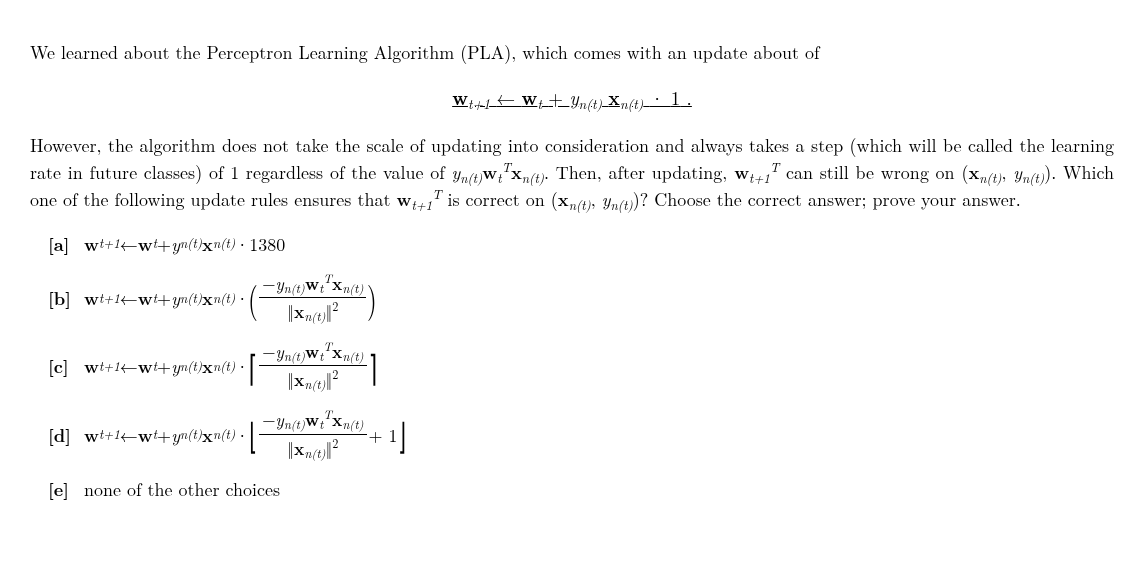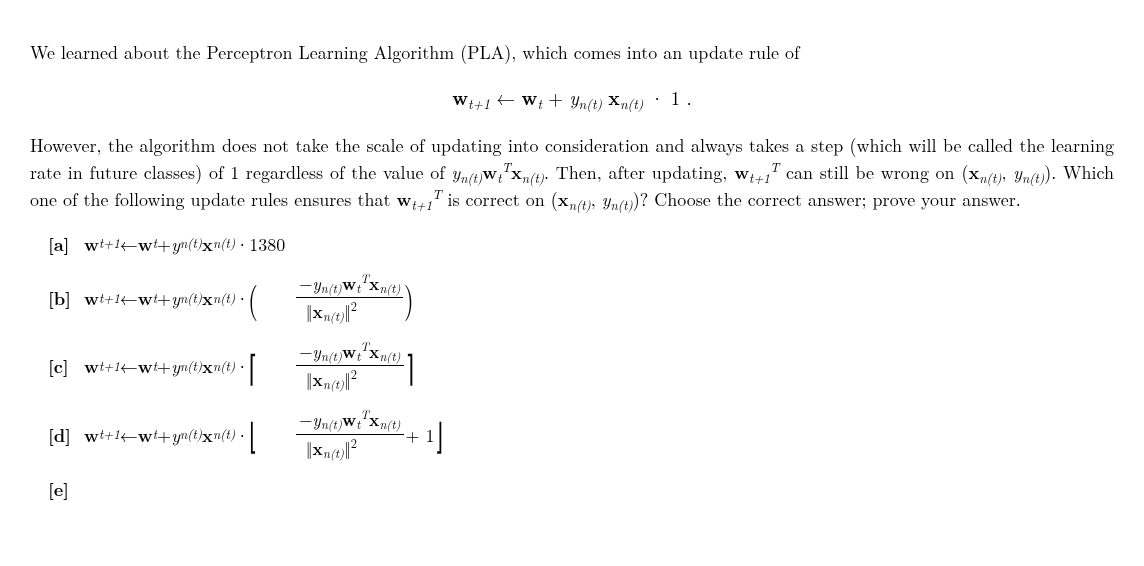--- a/index.html
+++ b/index.html
@@ -13,20 +13,21 @@
     width: 1144px;
     box-sizing: border-box;
   }
   .justify {
     text-align: justify;
   }
   .display-eq {
     text-align: center;
     margin: 0 0 18px 0;
     font-size: 19px;
+    text-decoration: underline;
   }
   .choices {
     margin-top: 18px;
     padding-left: 18px;
   }
   .choice {
     margin: 14px 0;
     display: flex;
     align-items: center;
   }
@@ -43,21 +44,20 @@
     display: inline-block;
     vertical-align: middle;
     text-align: center;
     font-size: 0.9em;
     margin: 0 2px;
   }
   .frac .num {
     display: block;
     border-bottom: 1px solid #000;
     padding: 0 3px 1px 3px;
-    margin-left: 37px;
   }
   .frac .den {
     display: block;
     padding: 1px 3px 0 3px;
   }
   .lbracket, .rbracket {
     display: inline-block;
     font-size: 2.0em;
     line-height: 0.9;
     vertical-align: middle;
@@ -85,21 +85,21 @@
   }
   .expr {
     display: inline-flex;
     align-items: center;
   }
 </style>
 </head>
 <body>
 
 <p class="justify">
-  <span>We learned about the Perceptron Learning Algorithm (PLA), which comes into an update rule of</span>
+  <span>We learned about the Perceptron Learning Algorithm (PLA), which comes with an update about of</span>
 </p>
 
 <div class="display-eq">
   <span class="bold">w</span><sub><span class="ital">t+1</span></sub>
   <span> ← </span>
   <span class="bold">w</span><sub><span class="ital">t</span></sub>
   <span> + </span>
   <span class="ital">y</span><sub><span class="ital">n(t)</span></sub>
   <span class="bold">x</span><sub><span class="ital">n(t)</span></sub>
   <span> · </span><span>1</span><span>  .</span>
@@ -206,15 +206,16 @@
           <span>‖</span><span class="bold">x</span><sub><span class="ital">n(t)</span></sub><span>‖</span><sup><span>2</span></sup>
         </span>
       </span>
       <span> + 1</span>
       <span class="rbracket">⌋</span>
     </span>
   </div>
 
   <div class="choice">
     <span class="choice-label">[e]</span>
+    <span>none of the other choices</span>
   </div>
 
 </div>
 
 </body></html>

